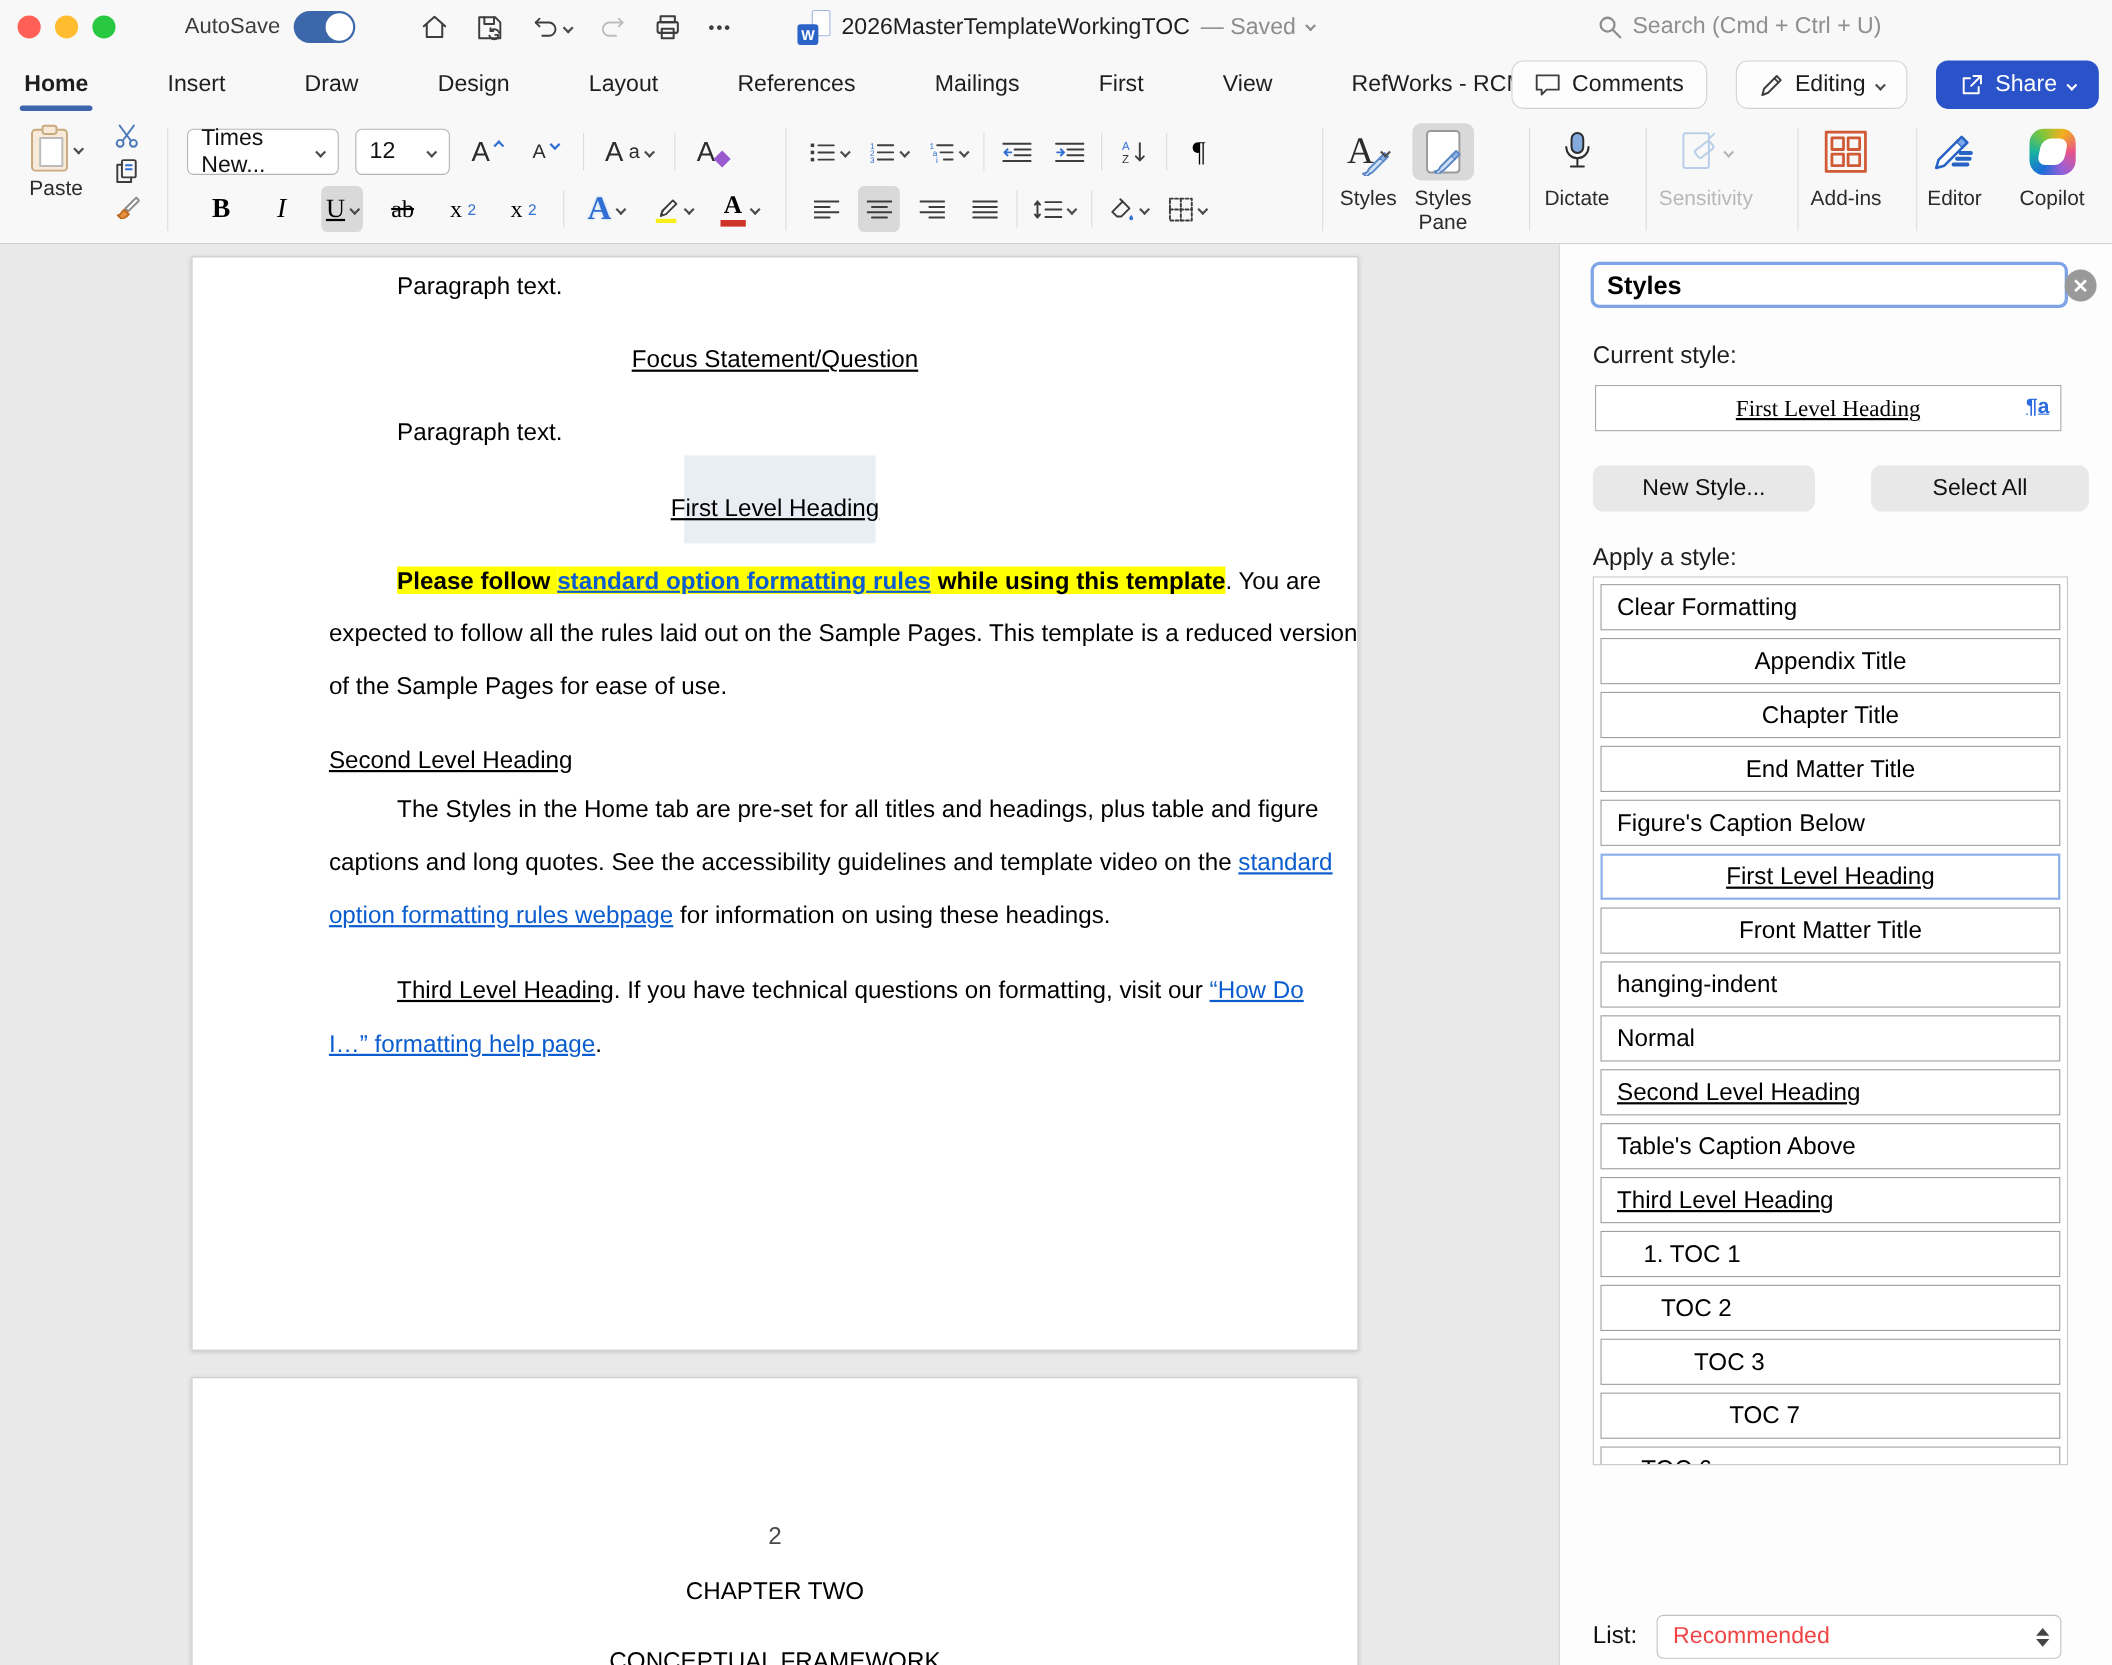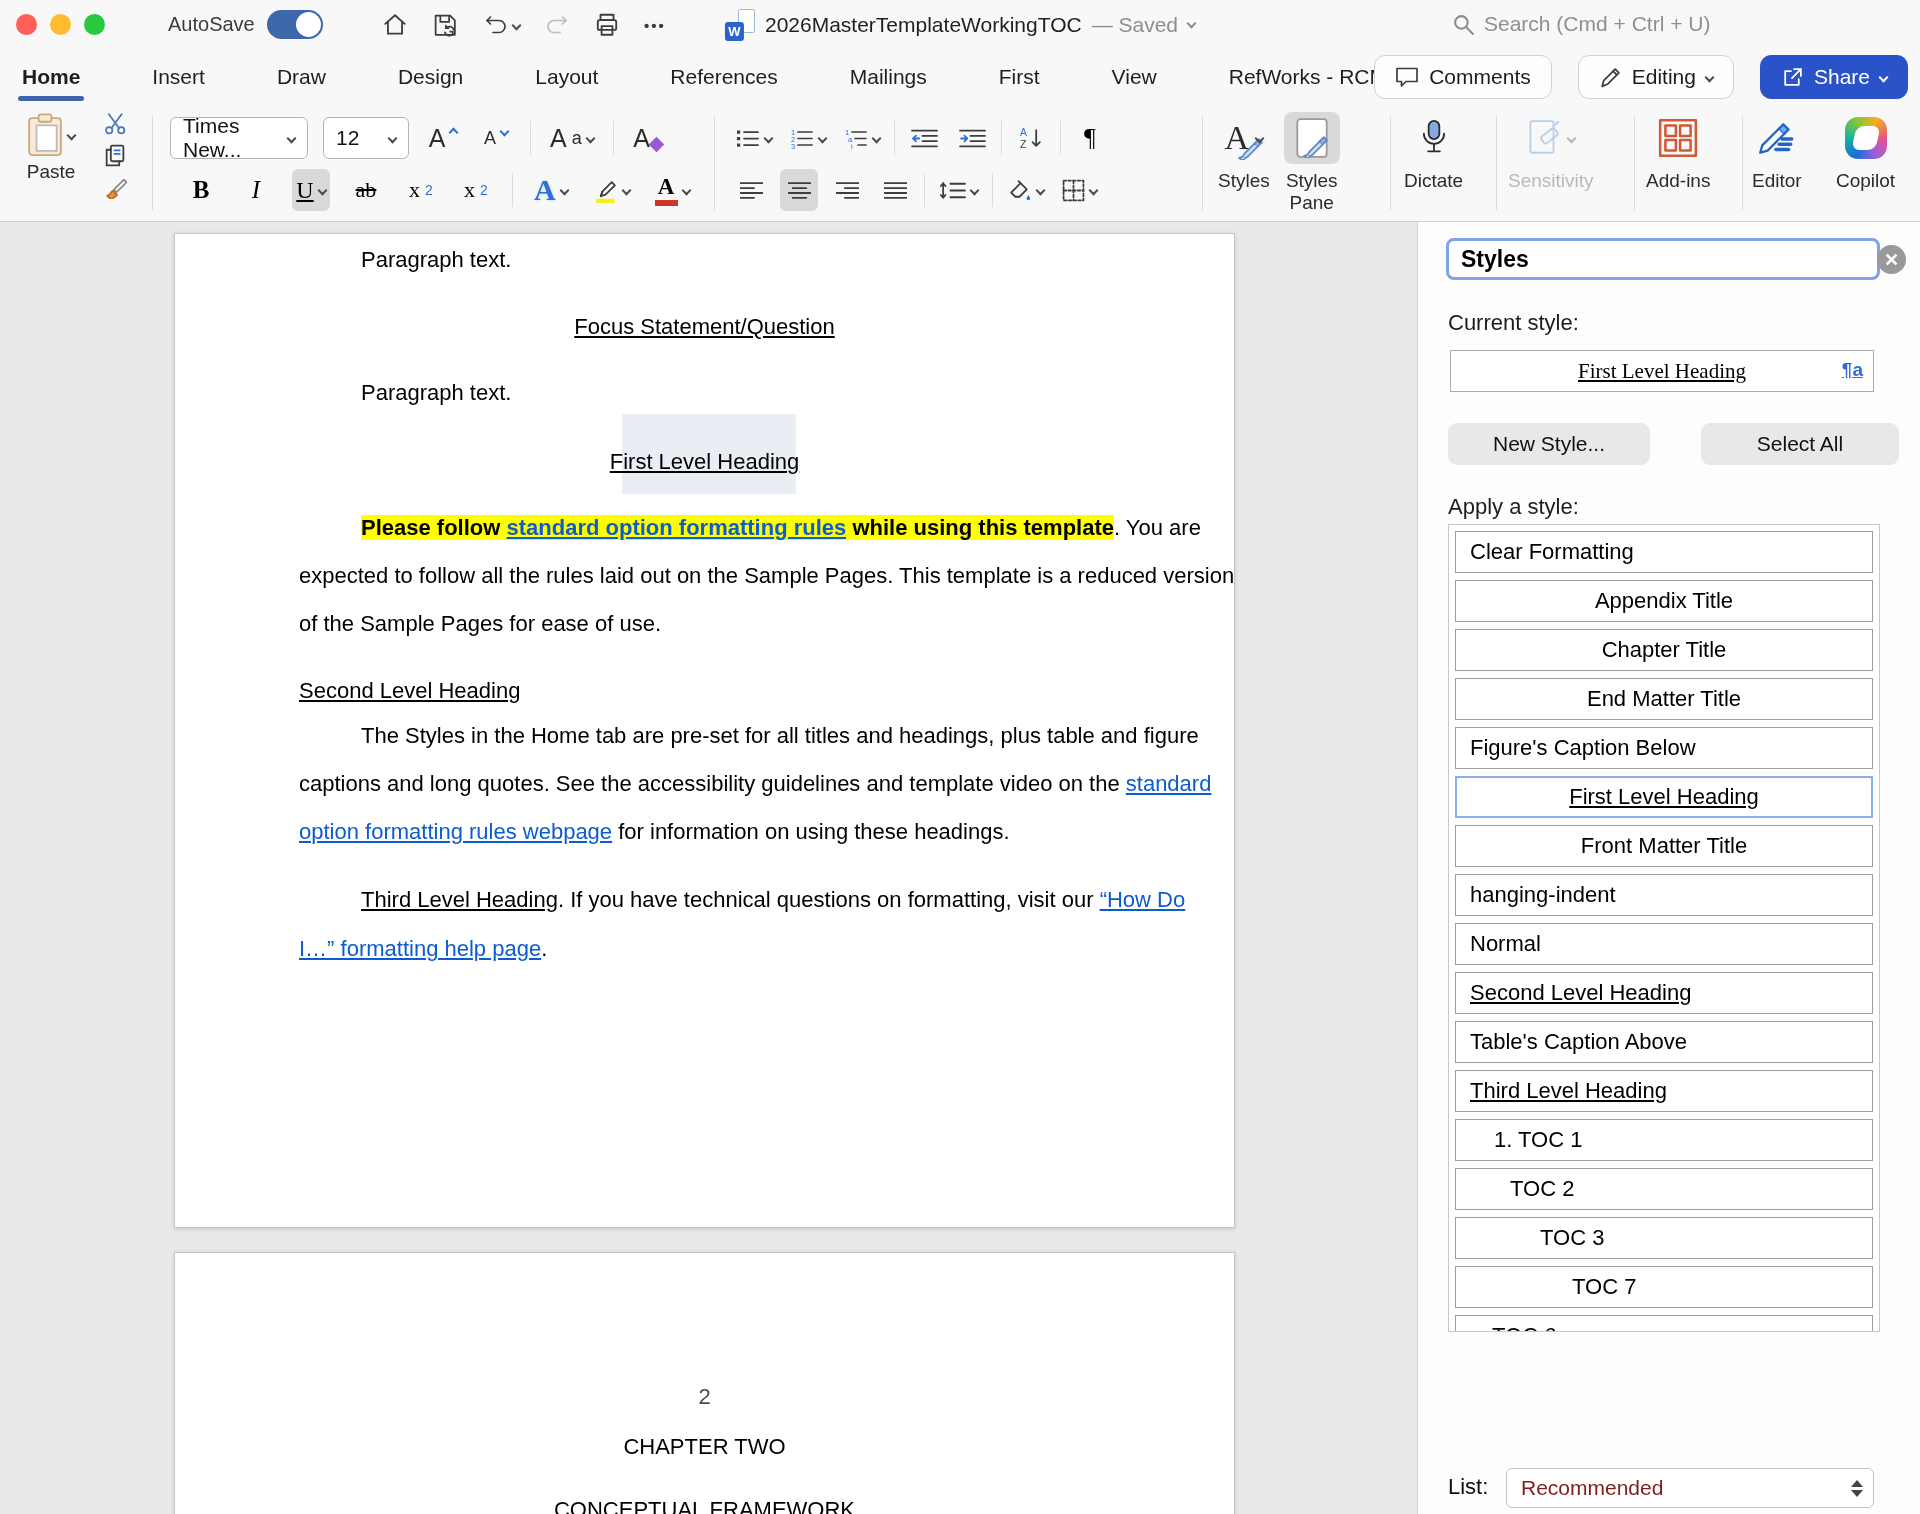--- a/index.html
+++ b/index.html
@@ -97,21 +97,21 @@
   .cur-box{position:absolute;left:32px;top:128px;width:424px;height:42px;border:1px solid #ababab;background:#fff;display:flex;align-items:center;justify-content:center}
   .cur-text{font-family:"Liberation Serif",serif;font-size:21px;text-decoration:underline}
   .pilcrow{position:absolute;right:10px;top:8px;color:#2d6bdf;font-weight:bold;font-size:19px;text-decoration:underline}
   .sp-btn{position:absolute;top:201px;height:42px;border-radius:9px;background:#e8e8e8;font-size:21px;color:#111;display:flex;align-items:center;justify-content:center}
   .slist{position:absolute;left:30px;top:302px;width:432px;height:808px;border:1px solid #c8c8c8;background:#fff;padding:6px;overflow:hidden}
   .sitem{height:42px;border:1px solid #9e9e9e;margin-bottom:7px;background:#fff;display:flex;align-items:center;padding-left:14px;font-family:"Liberation Serif",serif;font-size:22px;color:#000}
   .sitem.ctr{justify-content:center;padding-left:0}
   .sitem.sel{border:2px solid #8cb0ea}
   .sitem .und{text-decoration:underline}
   .list-label{position:absolute;left:30px;top:1252px;font-size:22px;color:#111}
-  .list-dd{position:absolute;left:88px;top:1246px;width:368px;height:40px;border:1px solid #c2c2c2;border-radius:6px;background:#fff;display:flex;align-items:center;justify-content:space-between;padding:0 10px 0 14px;font-size:21px;color:#7f1d1d}
+  .list-dd{position:absolute;left:88px;top:1246px;width:368px;height:40px;border:1px solid #c2c2c2;border-radius:6px;background:#fff;display:flex;align-items:center;justify-content:space-between;padding:0 10px 0 14px;font-size:21px;color:#ef4444}
   .stepper{display:flex;flex-direction:column;gap:3px}
   .stepper i{width:0;height:0;border-left:6px solid transparent;border-right:6px solid transparent;display:block}
   .stepper .u{border-bottom:7px solid #444}
   .stepper .d{border-top:7px solid #444}
 </style>
 </head>
 <body>
 
 <div class="chrome">
 

